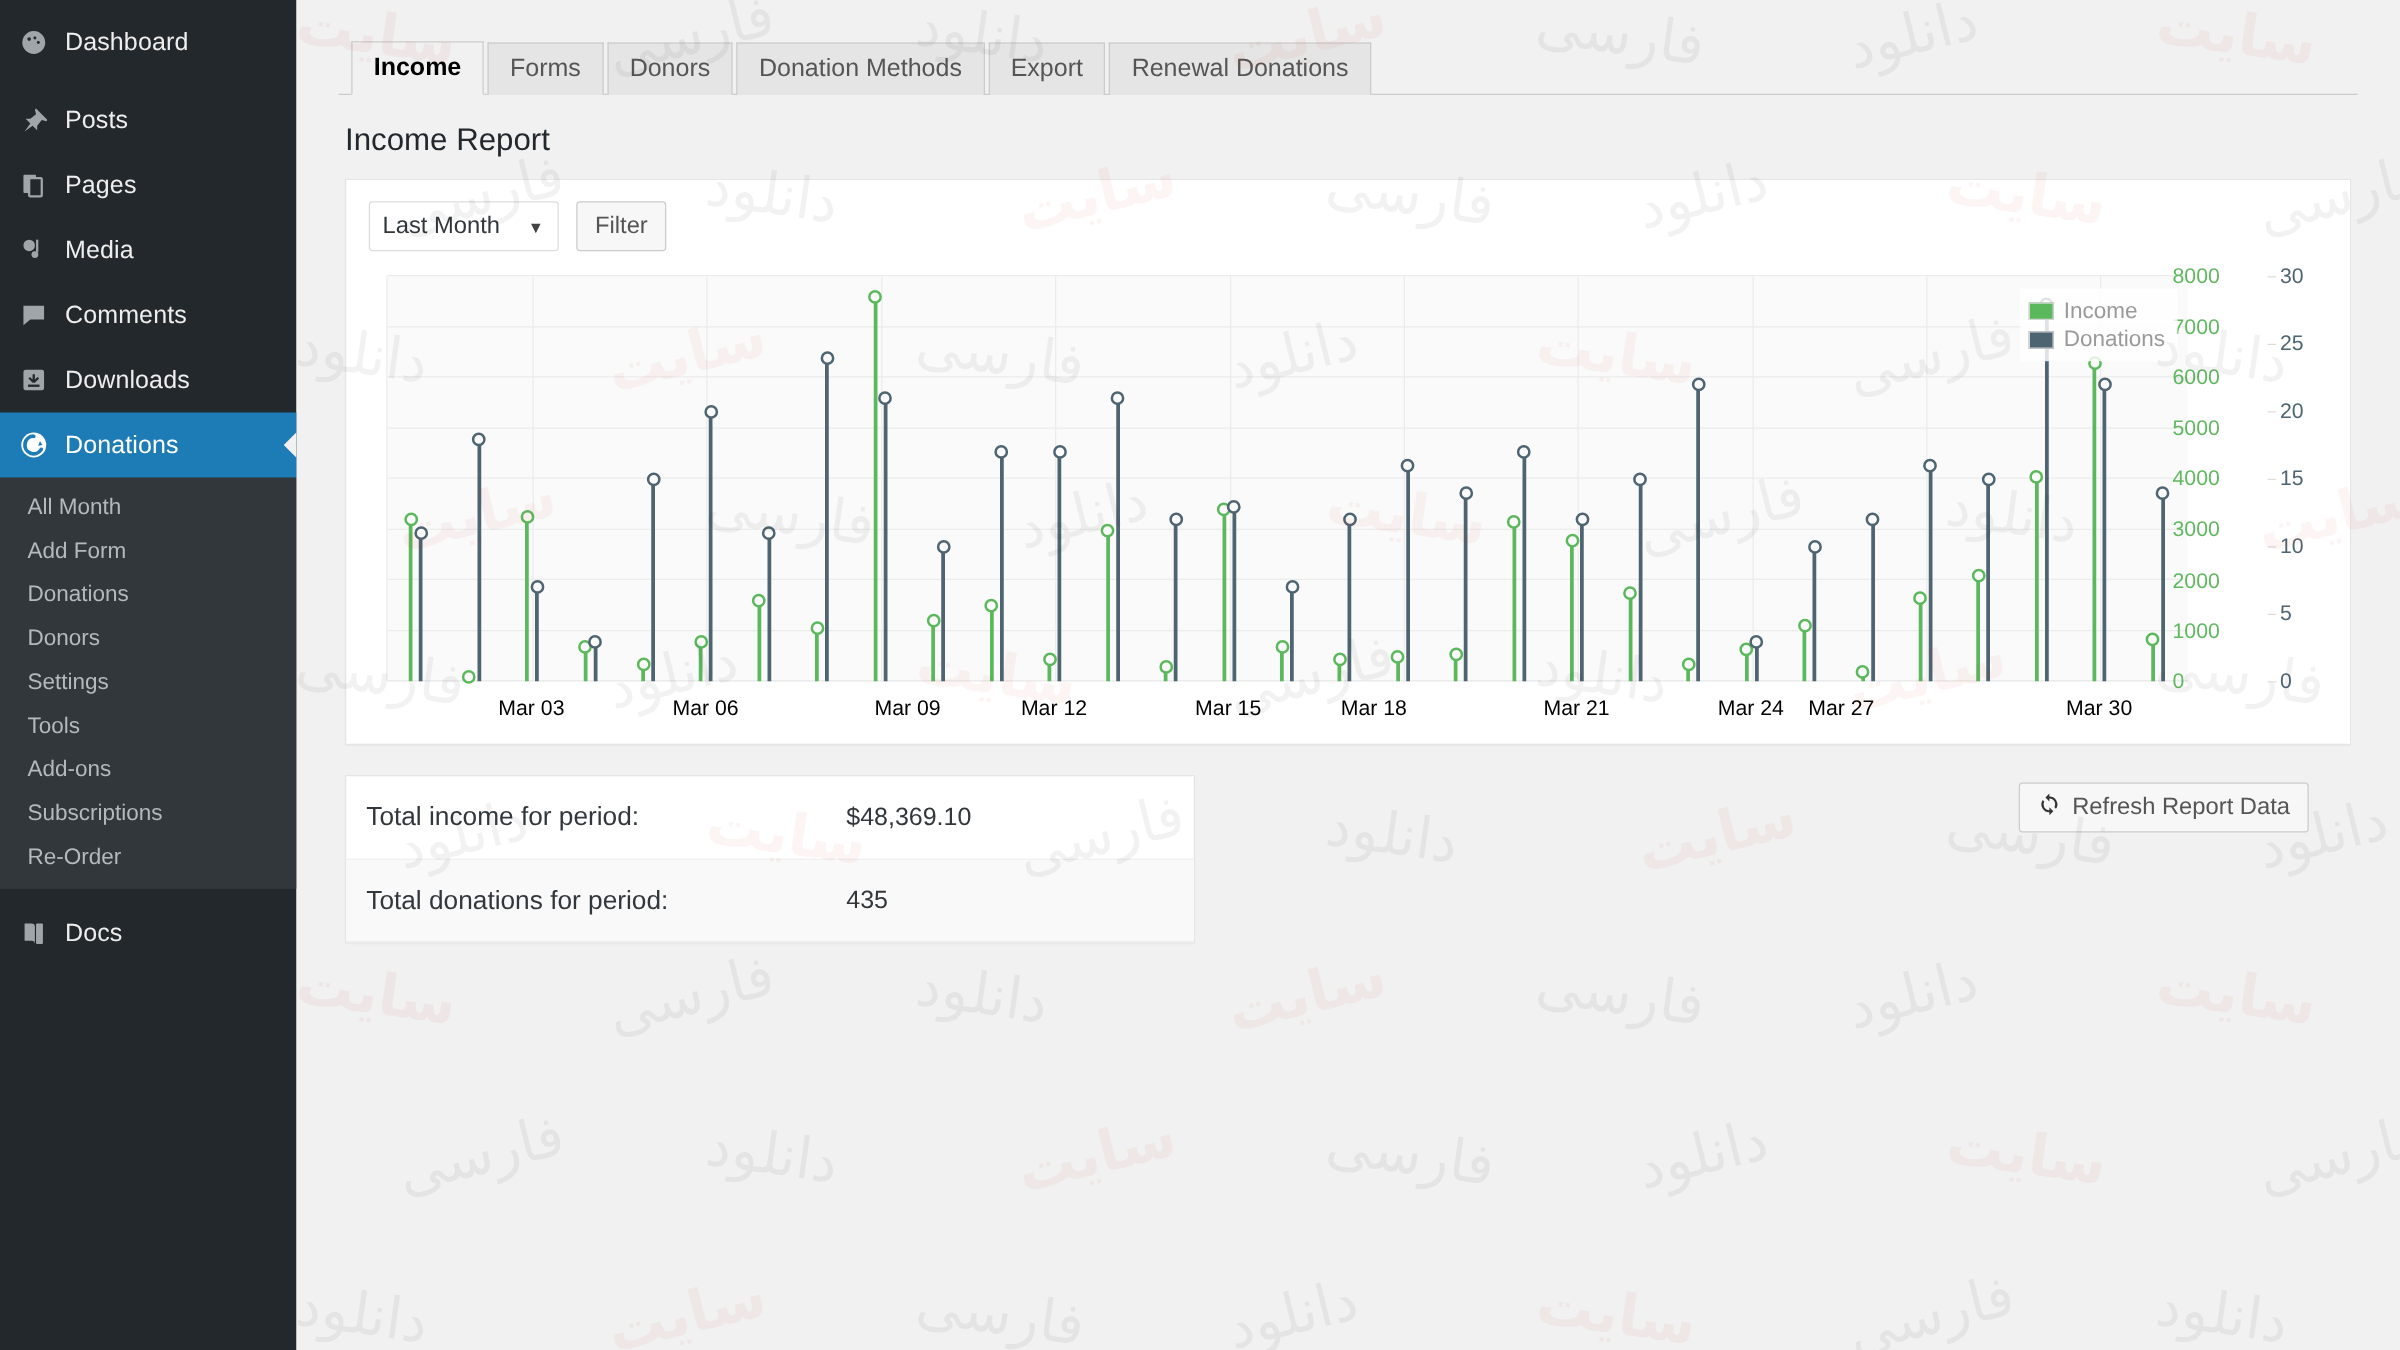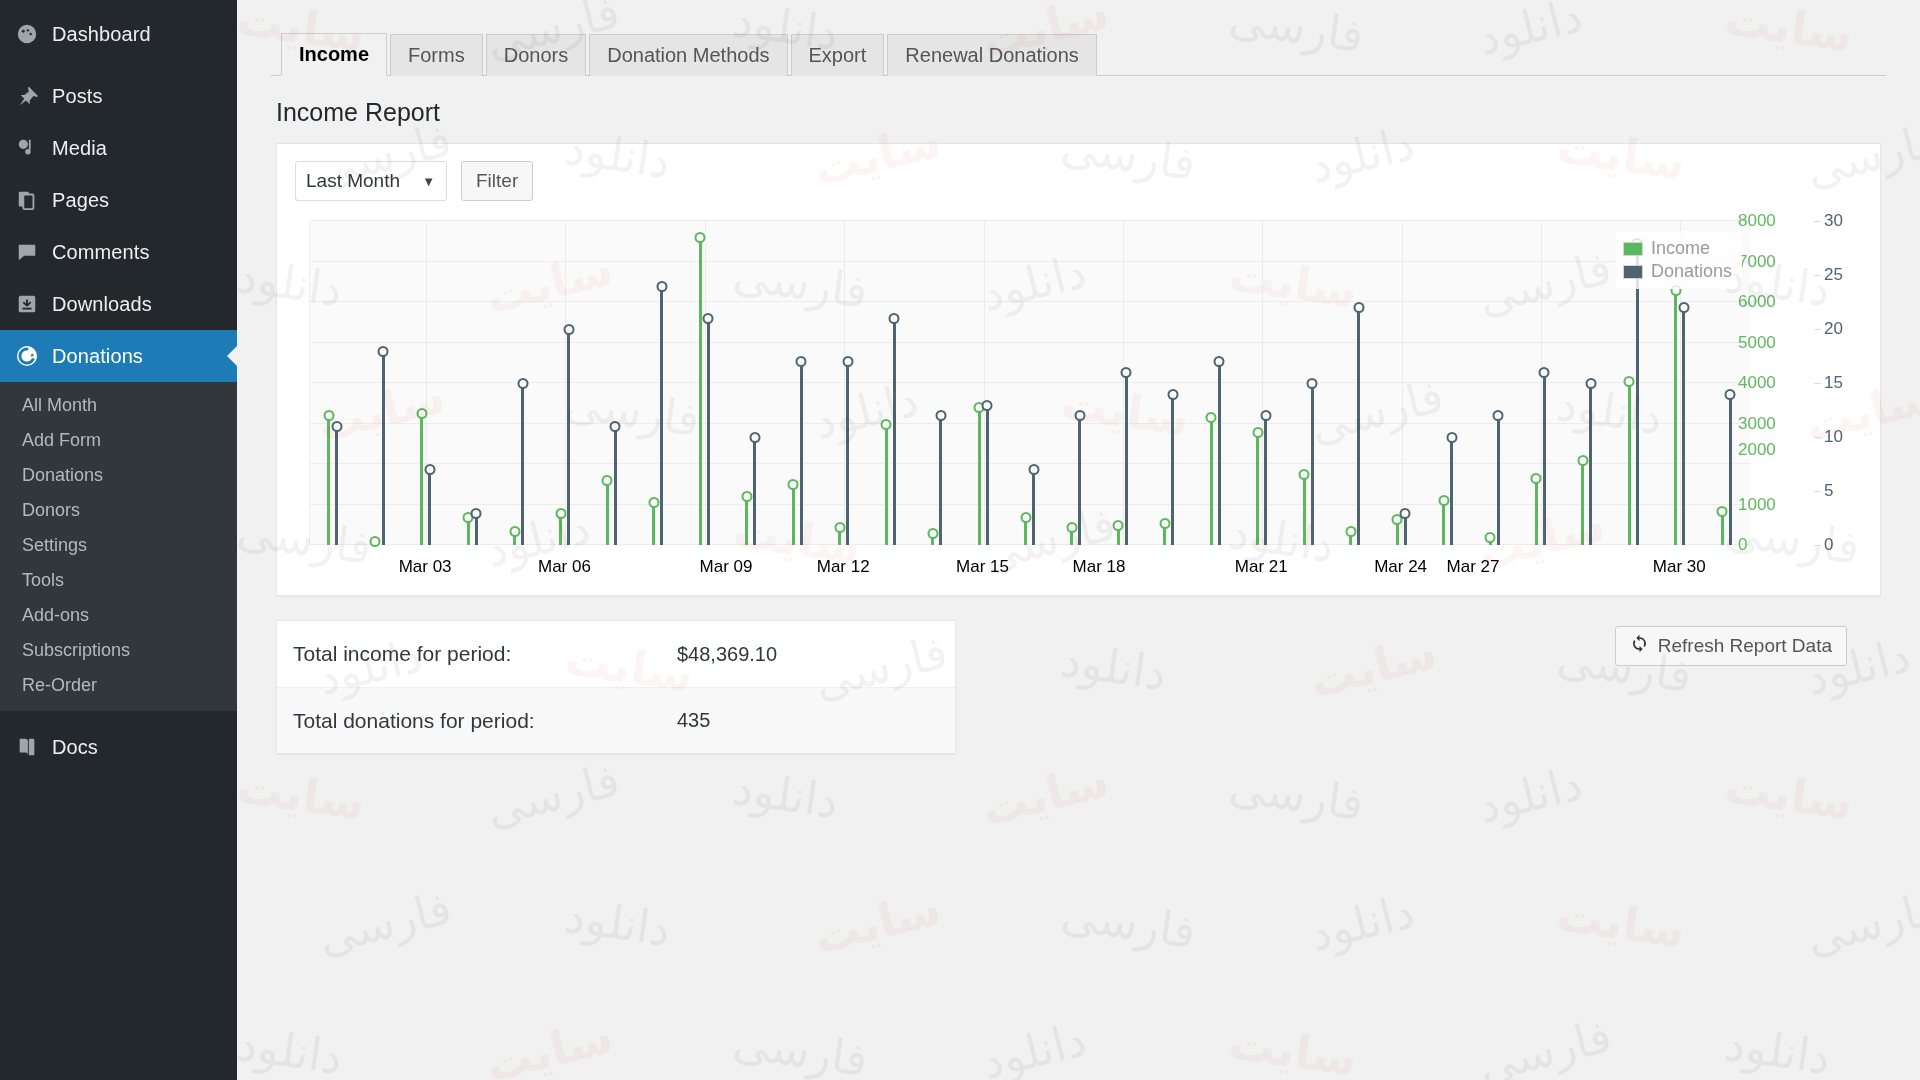--- a/index.html
+++ b/index.html
@@ -218,36 +218,36 @@
           <svg width="22" height="22" viewBox="0 0 24 24" fill="currentColor">
               <path d="M14 2l-1 1 1 4-5 4H5l4 4-5 7 7-5 4 4v-4l4-5 4 1 1-1z"></path>
             </svg>
         </span>
         <span class="mlabel">Posts</span>
       </div>
 
       <div class="menu-item">
         <span class="micon">
           <svg width="22" height="22" viewBox="0 0 24 24" fill="currentColor">
+              <rect x="3" y="3" width="11" height="16" rx="1"></rect>
+              <rect x="8" y="6" width="11" height="16" rx="1" fill="#23282d" stroke="currentColor" stroke-width="2"></rect>
+            </svg>
+        </span>
+        <span class="mlabel">Pages</span>
+      </div>
+
+      <div class="menu-item">
+        <span class="micon">
+          <svg width="22" height="22" viewBox="0 0 24 24" fill="currentColor">
               <circle cx="8" cy="8" r="5"></circle>
               <rect x="14" y="3" width="2" height="11"></rect>
               <circle cx="13" cy="16" r="3"></circle>
             </svg>
         </span>
         <span class="mlabel">Media</span>
-      </div>
-
-      <div class="menu-item">
-        <span class="micon">
-          <svg width="22" height="22" viewBox="0 0 24 24" fill="currentColor">
-              <rect x="3" y="3" width="11" height="16" rx="1"></rect>
-              <rect x="8" y="6" width="11" height="16" rx="1" fill="#23282d" stroke="currentColor" stroke-width="2"></rect>
-            </svg>
-        </span>
-        <span class="mlabel">Pages</span>
       </div>
 
       <div class="menu-item">
         <span class="micon">
           <svg width="22" height="22" viewBox="0 0 24 24" fill="currentColor">
               <path d="M3 4h18v12H9l-6 5z"></path>
             </svg>
         </span>
         <span class="mlabel">Comments</span>
       </div>
@@ -592,21 +592,21 @@
                 <span class="dot"></span>
               </div>
               <div class="stem donations" style="left: 1418.77px; height: 151.2px;">
                 <span class="line"></span>
                 <span class="dot"></span>
               </div>
             </div>
           <div class="axis-left-labels" id="axisLeft">
               <div class="ytick" style="bottom: 0px; transform: translateY(50%);">0</div>
               <div class="ytick" style="bottom: 40.5px; transform: translateY(50%);">1000</div>
-              <div class="ytick" style="bottom: 95px; transform: translateY(50%); margin-top: 40px;">2000</div>
+              <div class="ytick" style="bottom: 80px; transform: translateY(50%); margin-top: 40px;">2000</div>
               <div class="ytick" style="bottom: 121.5px; transform: translateY(50%);">3000</div>
               <div class="ytick" style="bottom: 162px; transform: translateY(50%);">4000</div>
               <div class="ytick" style="bottom: 202.5px; transform: translateY(50%);">5000</div>
               <div class="ytick" style="bottom: 243px; transform: translateY(50%);">6000</div>
               <div class="ytick" style="bottom: 283.5px; transform: translateY(50%);">7000</div>
               <div class="ytick" style="bottom: 324px; transform: translateY(50%);">8000</div>
             </div>
           <div class="axis-right-labels" id="axisRight">
               <div class="ytick" style="bottom: 0px; transform: translateY(50%);">0</div>
               <div class="ytick" style="bottom: 54px; transform: translateY(50%);">5</div>

